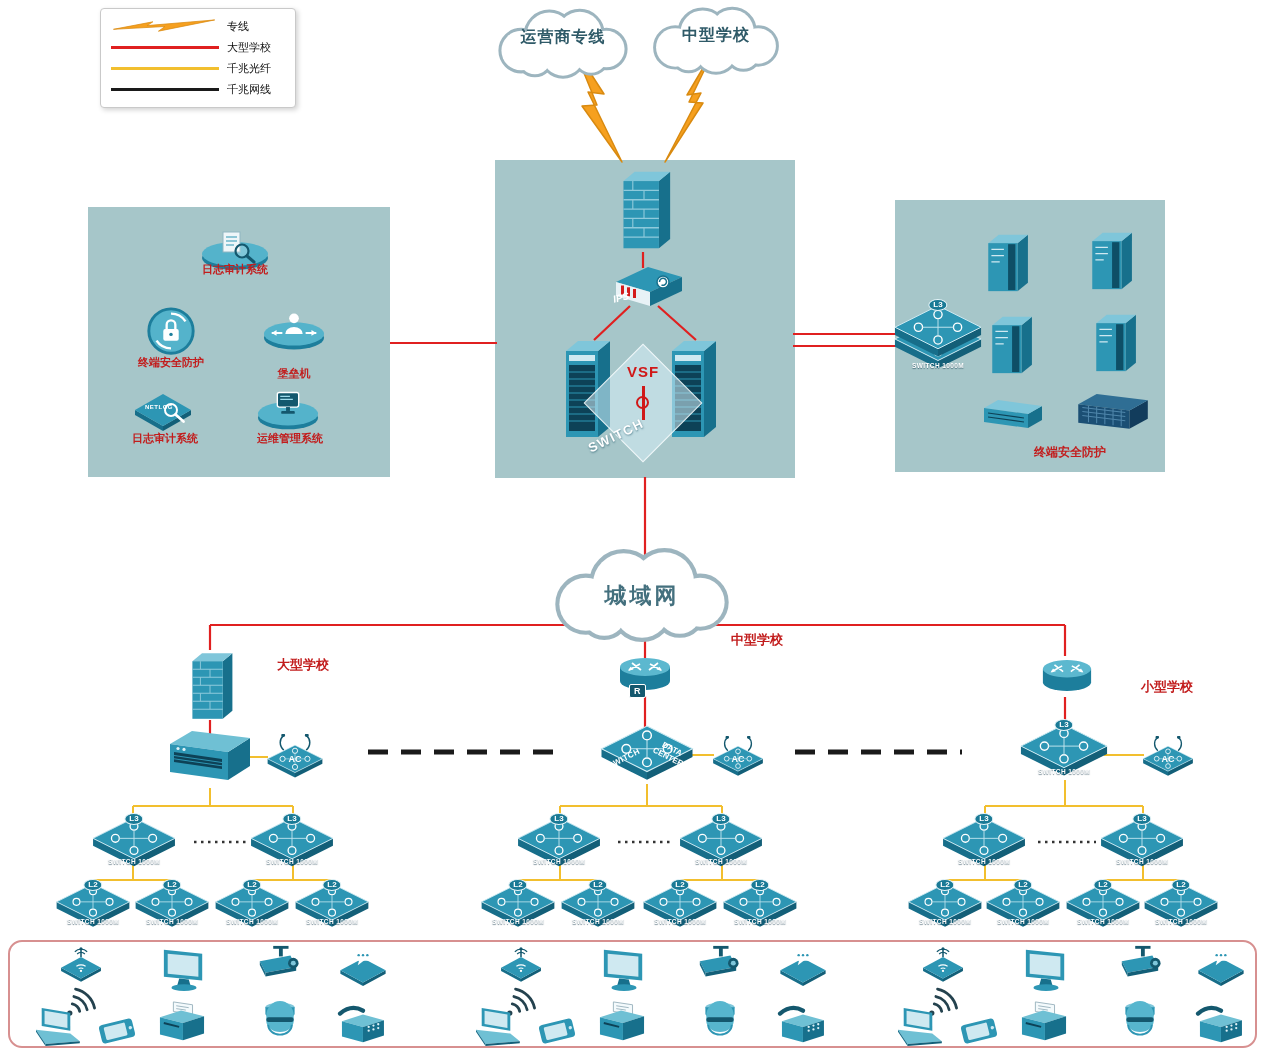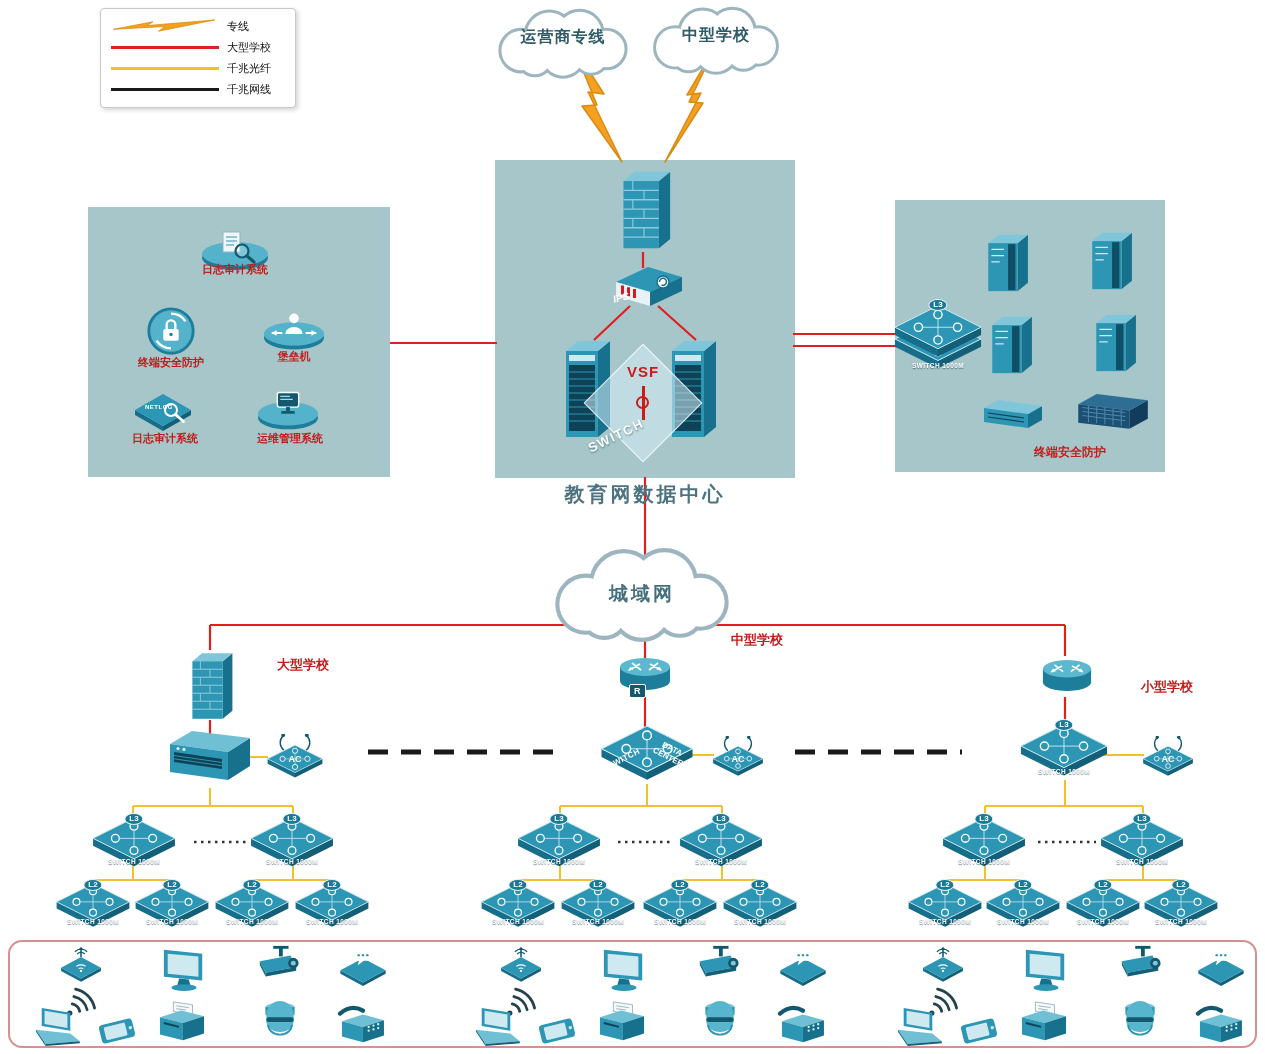--- a/index.html
+++ b/index.html
@@ -5,21 +5,21 @@
   *{margin:0;padding:0;box-sizing:border-box}
   body{font-family:"Liberation Sans",sans-serif;background:#fff}
   .canvas{position:relative;width:1265px;height:1054px;background:#fff;overflow:hidden}
   .region{position:absolute;background:#a6c6c9;z-index:1}
   .lines{position:absolute;left:0;top:0;z-index:2;pointer-events:none}
   .dev{position:absolute;z-index:3}
   .lbl{position:absolute;z-index:5;text-align:center}
   .red-lbl{color:#c21d1d;font-weight:bold;font-size:11px}
   .school-lbl{color:#c21d1d;font-weight:bold;font-size:13px}
   .cloud-lbl{color:#2f5a68;font-weight:bold;font-size:16px;letter-spacing:1px}
-  .man-lbl{color:#44707e;font-weight:bold;font-size:19px;letter-spacing:3px}
+  .man-lbl{color:#44707e;font-weight:bold;font-size:22px;letter-spacing:3px}
   .title-lbl{color:#4e7380;font-weight:bold;font-size:20px;letter-spacing:3px}
   .ips-lbl{color:#fff;font-weight:bold;font-style:italic;font-size:10px;transform:rotate(-14deg)}
   .vsf-lbl{color:#d01818;font-weight:bold;font-size:15px;letter-spacing:1px}
   .vsf-switch-lbl{color:#fff;font-weight:bold;font-size:13px;letter-spacing:1.5px;transform:rotate(-26deg);text-shadow:0 1px 2px rgba(10,70,90,.6)}
   .vsf-diamond{position:absolute;background:rgba(214,238,246,.55);border:1px solid rgba(255,255,255,.75);transform:rotate(45deg);z-index:3}
   .vsf-link{position:absolute;background:#d01818;z-index:4}
   .vsf-ring{position:absolute;border:2.5px solid #d01818;border-radius:50%;z-index:4}
   .sw,.ac,.core{position:absolute;z-index:3}
   .sw svg,.ac svg,.core svg{width:100%;height:100%;display:block}
   .badge{position:absolute;top:-3px;left:50%;transform:translateX(-50%);background:#1a7a96;border:1px solid #e8f6fa;border-radius:50%;color:#fff;font-size:8px;font-weight:bold;padding:1px 4px;line-height:1;z-index:4}
@@ -361,34 +361,33 @@
       <use href="#vsft"></use>
     </svg>
 <svg class="dev" style="left:666px;top:334px;width:52px;height:112px" viewBox="0 0 52 110">
       <use href="#vsft"></use>
     </svg>
 <div class="vsf-diamond" style="left:601px;top:361px;width:84px;height:84px"></div>
 <div class="vsf-link" style="left:642px;top:386px;width:2.5px;height:34px"></div>
 <div class="vsf-ring" style="left:636px;top:396px;width:13px;height:13px"></div>
 <div class="lbl vsf-lbl" style="left:618px;top:363px;width:50px">VSF</div>
 <div class="lbl vsf-switch-lbl" style="left:578px;top:428px;width:76px">SWITCH</div>
-<div class="lbl title-lbl" style="left:538px;top:481px;width:214px">教育网数据中心</div>
 
 <svg class="dev" style="left:199px;top:226px;width:72px;height:46px" viewBox="0 0 72 46">
       <use href="#sec-log"></use>
     </svg>
 <div class="lbl red-lbl" style="left:175px;top:262px;width:120px">日志审计系统</div>
 <svg class="dev" style="left:144px;top:304px;width:54px;height:54px" viewBox="0 0 56 56">
       <use href="#sec-term"></use>
     </svg>
 <div class="lbl red-lbl" style="left:111px;top:355px;width:120px">终端安全防护</div>
 <svg class="dev" style="left:262px;top:308px;width:64px;height:44px" viewBox="0 0 66 44">
       <use href="#sec-bastion"></use>
     </svg>
-<div class="lbl red-lbl" style="left:254px;top:349px;width:80px">堡垒机</div>
+<div class="lbl red-lbl" style="left:254px;top:366px;width:80px">堡垒机</div>
 <svg class="dev" style="left:131px;top:388px;width:64px;height:46px" viewBox="0 0 64 46">
       <use href="#sec-netlog"></use>
     </svg>
 <span class="netlog-badge" style="left:138px;top:404px;width:42px">NETLOG</span>
 <div class="lbl red-lbl" style="left:105px;top:431px;width:120px">日志审计系统</div>
 <svg class="dev" style="left:256px;top:386px;width:64px;height:46px" viewBox="0 0 66 46">
       <use href="#sec-ops"></use>
     </svg>
 <div class="lbl red-lbl" style="left:240px;top:431px;width:100px">运维管理系统</div>
 

